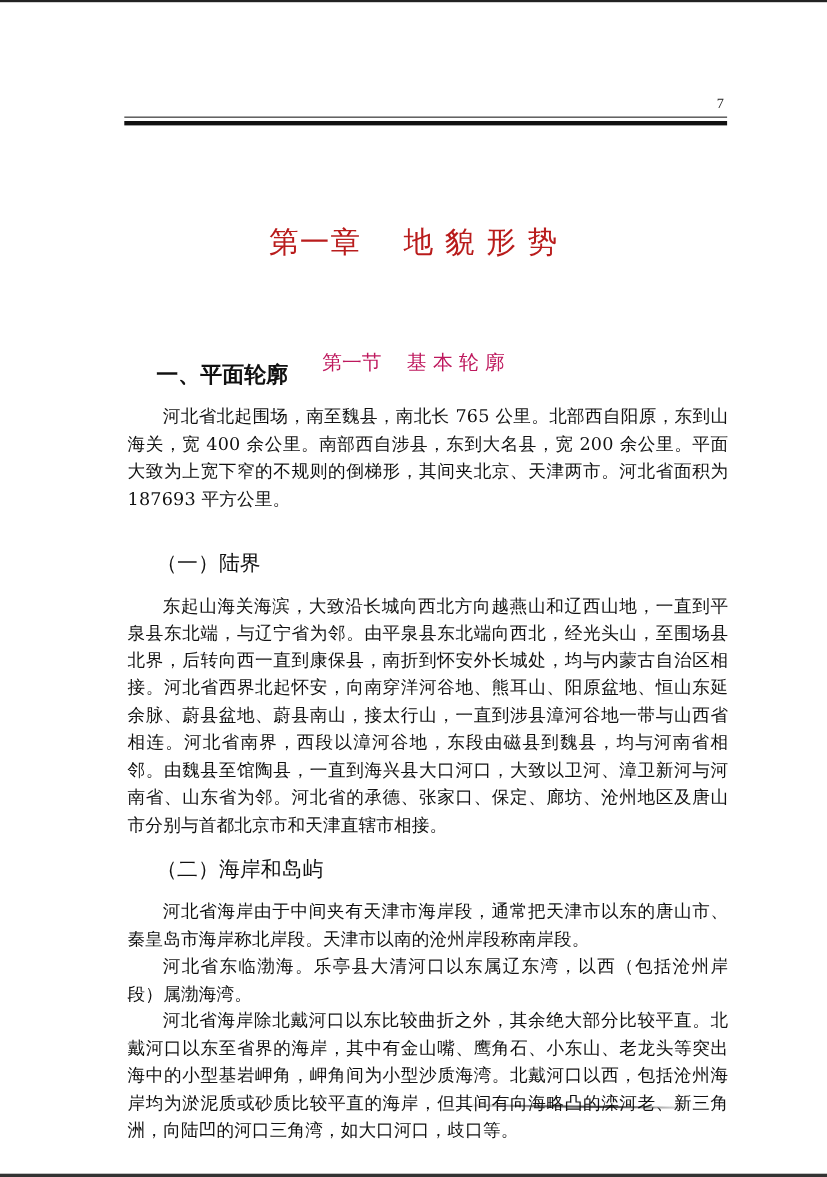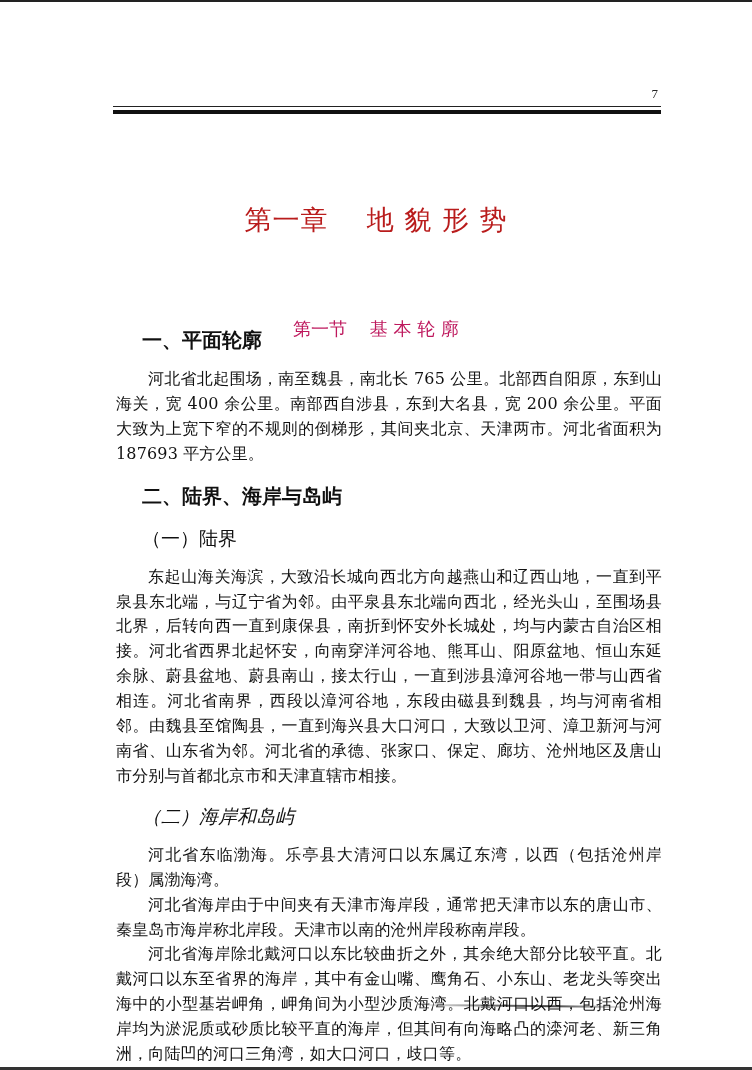--- a/index.html
+++ b/index.html
@@ -22,21 +22,21 @@
   .section-title {
     position: absolute; left: 0; top: 285px; width: 752px; text-align: center;
     font-size: 18px; color: #be185d; white-space: pre; margin-top: 32px;
   }
   .content { position: absolute; left: 116px; top: 327px; width: 546px; }
   .h2 {
     font-family: "DejaVu Sans", "Liberation Sans", sans-serif; font-weight: bold;
     font-size: 20px; margin: 0 0 0 26px; height: 26px; line-height: 26px;
   }
   .h3 { font-size: 19px; margin: 0 0 0 26px; height: 26px; line-height: 26px; }
-  .h3.italic { font-style: italic; }
+  .h3.italic { }
   p {
     margin: 0; font-size: 16px; line-height: 24.9px; text-align: justify;
     text-indent: 2em; letter-spacing: 0.15px;
   }
   .gap-s { height: 14px; }
   .gap-m { height: 16px; }
   .scan-line {
     position: absolute; left: 422px; top: 1005px; width: 200px; height: 2px;
     background: linear-gradient(90deg, rgba(0,0,0,0.05), rgba(0,0,0,0.55) 35%, rgba(0,0,0,0.75) 65%, rgba(0,0,0,0.1));
     transform: rotate(0.6deg);
@@ -53,29 +53,28 @@
 
 <div class="chapter-title">第一章    地 貌 形 势</div>
 <div class="section-title">第一节    基 本 轮 廓</div>
 
 <div class="content">
   <div class="h2">一、平面轮廓</div>
   <div class="gap-s"></div>
   <p>河北省北起围场，南至魏县，南北长 765 公里。北部西自阳原，东到山海关，宽 400 余公里。南部西自涉县，东到大名县，宽 200 余公里。平面大致为上宽下窄的不规则的倒梯形，其间夹北京、天津两市。河北省面积为 187693 平方公里。</p>
   <div class="gap-m"></div>
 
-  <div class="h2">二、陆界、海岸与岛屿</div>
   <div class="gap-m"></div>
   <div class="h3">（一）陆界</div>
   <div class="gap-s"></div>
   <p>东起山海关海滨，大致沿长城向西北方向越燕山和辽西山地，一直到平泉县东北端，与辽宁省为邻。由平泉县东北端向西北，经光头山，至围场县北界，后转向西一直到康保县，南折到怀安外长城处，均与内蒙古自治区相接。河北省西界北起怀安，向南穿洋河谷地、熊耳山、阳原盆地、恒山东延余脉、蔚县盆地、蔚县南山，接太行山，一直到涉县漳河谷地一带与山西省相连。河北省南界，西段以漳河谷地，东段由磁县到魏县，均与河南省相邻。由魏县至馆陶县，一直到海兴县大口河口，大致以卫河、漳卫新河与河南省、山东省为邻。河北省的承德、张家口、保定、廊坊、沧州地区及唐山市分别与首都北京市和天津直辖市相接。</p>
   <div class="gap-s"></div>
 
   <div class="h3 italic">（二）海岸和岛屿</div>
   <div class="gap-s"></div>
+  <p>河北省海岸由于中间夹有天津市海岸段，通常把天津市以东的唐山市、秦皇岛市海岸称北岸段。天津市以南的沧州岸段称南岸段。</p>
   <p>河北省东临渤海。乐亭县大清河口以东属辽东湾，以西（包括沧州岸段）属渤海湾。</p>
-  <p>河北省海岸由于中间夹有天津市海岸段，通常把天津市以东的唐山市、秦皇岛市海岸称北岸段。天津市以南的沧州岸段称南岸段。</p>
   <p>河北省海岸除北戴河口以东比较曲折之外，其余绝大部分比较平直。北戴河口以东至省界的海岸，其中有金山嘴、鹰角石、小东山、老龙头等突出海中的小型基岩岬角，岬角间为小型沙质海湾。北戴河口以西，包括沧州海岸均为淤泥质或砂质比较平直的海岸，但其间有向海略凸的滦河老、新三角洲，向陆凹的河口三角湾，如大口河口，歧口等。</p>
 
 </div>
 
 <div class="scan-line"></div>
 <div class="border-bottom"></div>
 
 </body></html>

